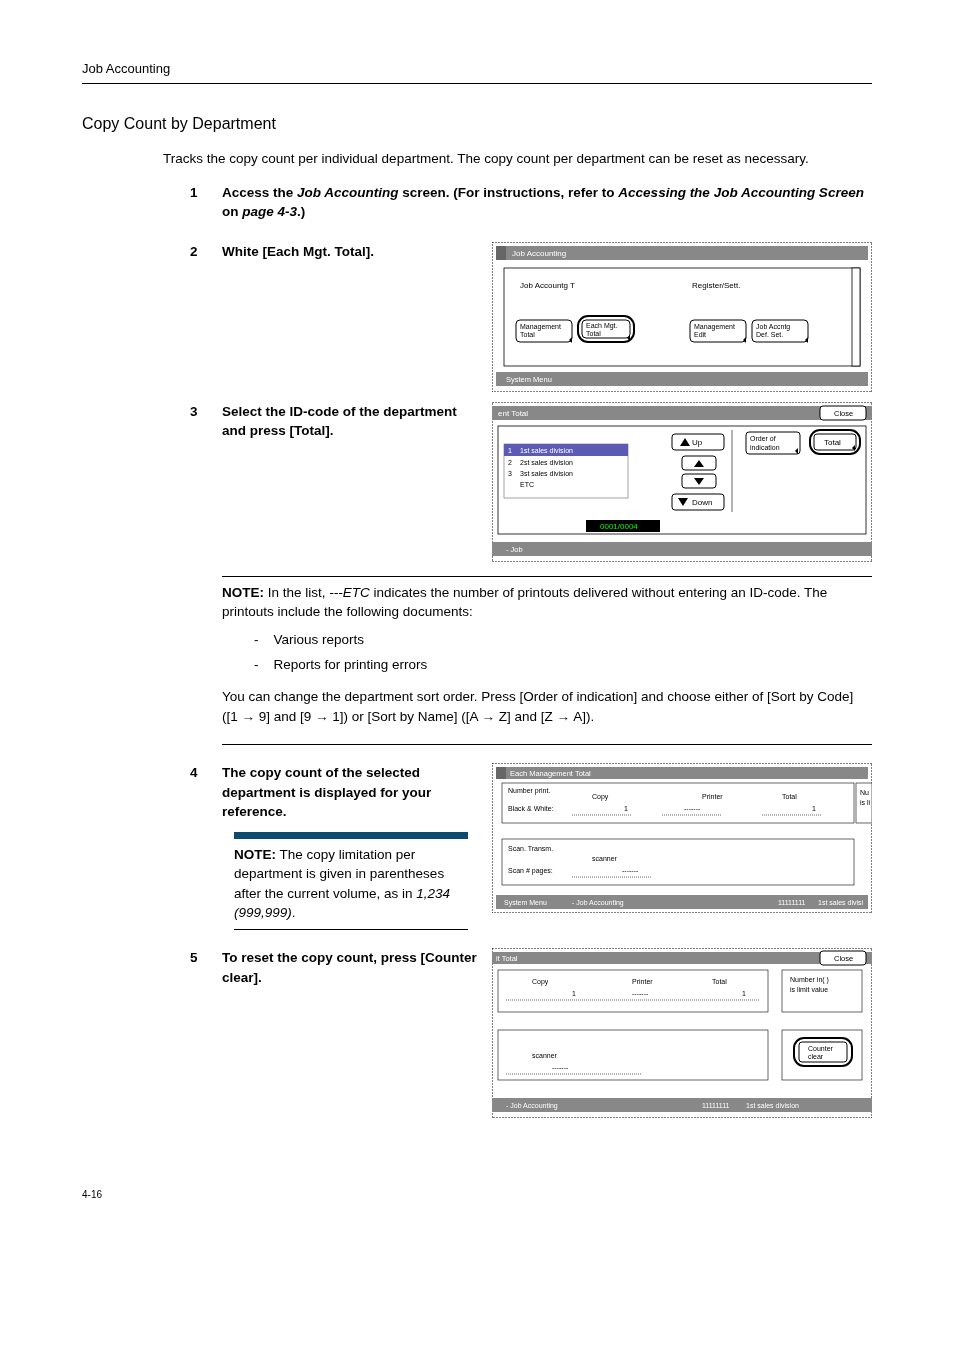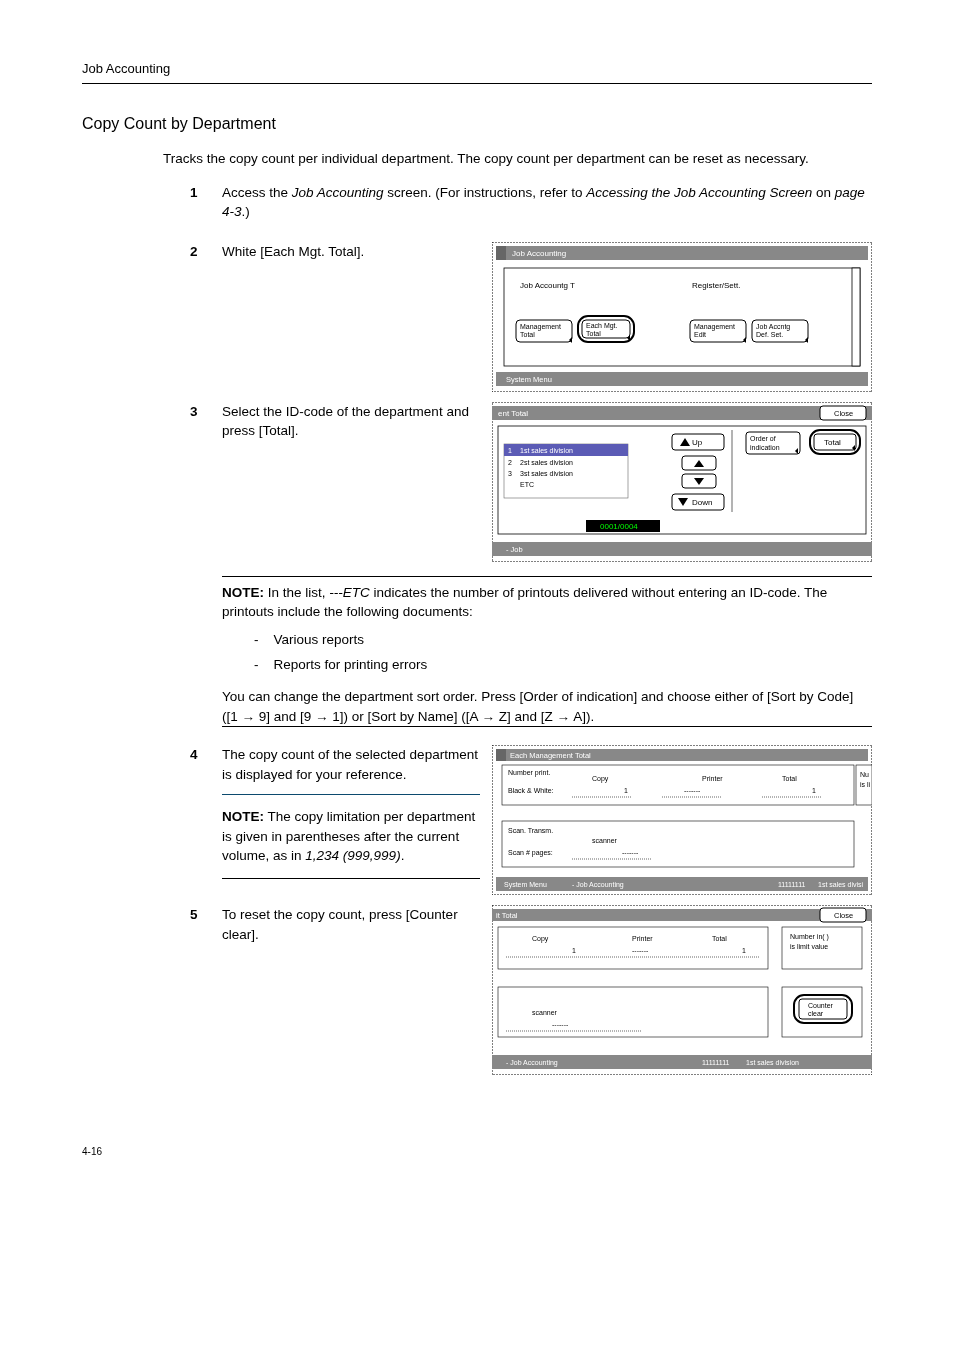--- a/index.html
+++ b/index.html
@@ -33,46 +33,46 @@
   .intro p { margin-bottom: 14px; }
   .step-row { display: flex; margin-bottom: 10px; }
   .step-num {
     width: 32px;
     flex: 0 0 32px;
     font-weight: bold;
     text-align: left;
     margin-left: 108px;
   }
   .step-text { flex: 1; }
-  .step-text p { margin-bottom: 10px; }
+  .step-text p { margin-bottom: 10px; font-weight: bold; }
   .step-text .note-box {
-    border-top: 1px solid #0c4a6e;
+    border-top: 7px solid #0c4a6e;
     border-bottom: 1px solid #000;
-    padding: 12px 0;
-    margin: 8px 0;
+    padding: 6px 0;
+    margin: 8px 12px;
     max-width: 270px;
   }
   .figure-right {
     flex: 0 0 380px;
     margin-left: 12px;
   }
   .figure-right svg { display: block; }
   .note-full {
     margin-left: 140px;
     margin-right: 0;
     margin-top: 14px;
     margin-bottom: 8px;
   }
   .note-full .note-box2 {
     padding: 6px 0 0 0;
   }
   .note-full ul { list-style: none; padding-left: 32px; margin: 8px 0; }
   .note-full ul li { margin-bottom: 6px; }
   .note-full ul li::before { content: "-    "; white-space: pre; }
-  .sort-para { margin-left: 140px; margin-top: 12px; }
+  .sort-para { margin-left: 140px; margin-top: 12px; margin-bottom: 18px; }
   .italic { font-style: italic; }
   .page-num { position: relative; margin-top: 70px; font-size: 10px; }
   .svgtext { font-family: Arial, Helvetica, sans-serif; }
 </style>
 </head>
 <body>
 
 <div class="running-head">Job Accounting</div>
 <hr class="rule">
 

